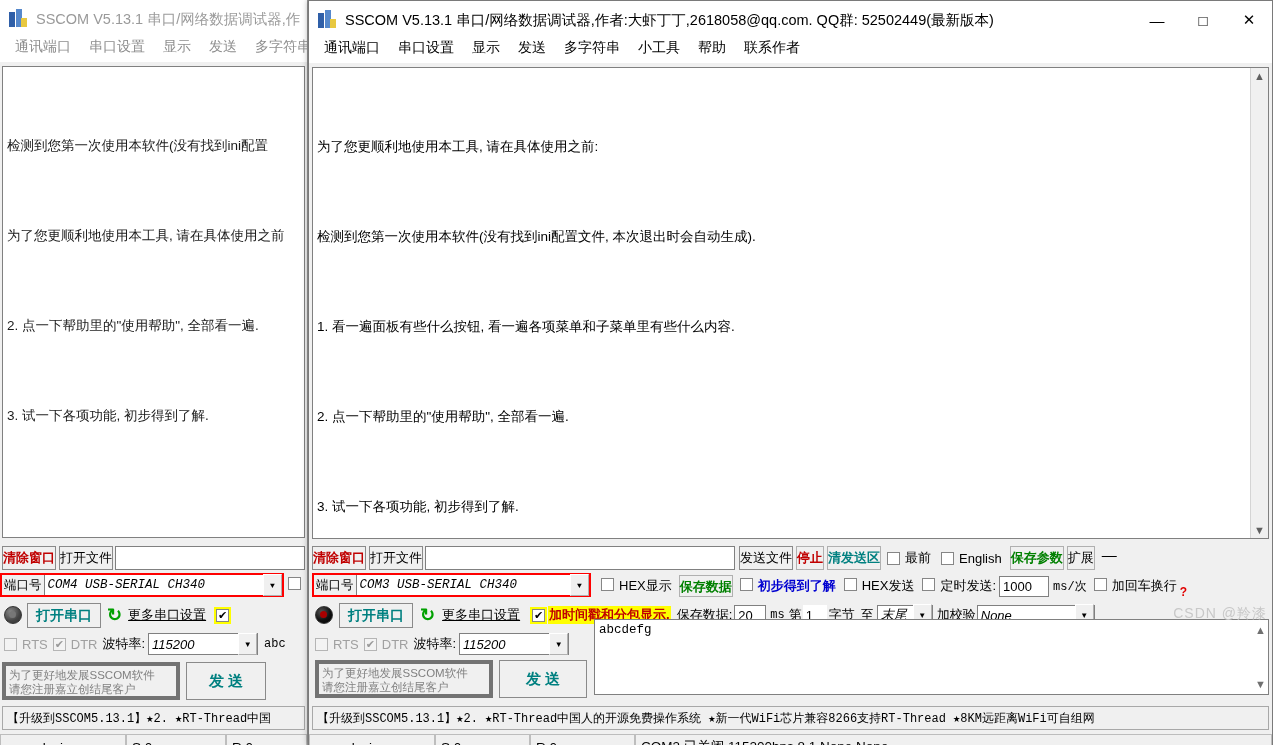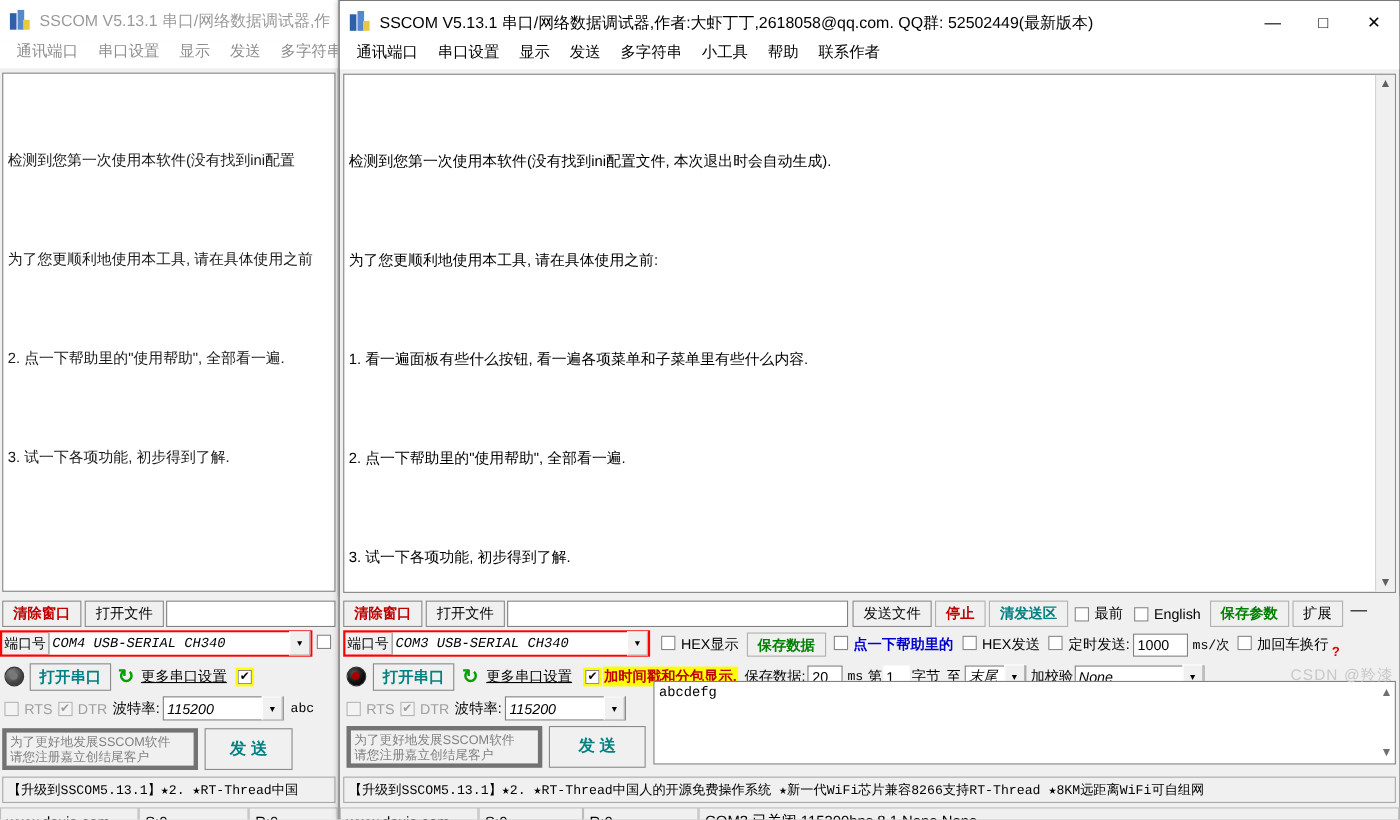--- a/index.html
+++ b/index.html
@@ -79,21 +79,21 @@
     display:flex; flex-direction:column; justify-content:space-between; align-items:center;
   }
   .vscroll .arr { font-size:11px; color:#606060; height:16px; line-height:16px; }
 
   
   .botpanel { position:absolute; left:0; right:0; bottom:0; background:#f0f0f0; }
 
   .row { display:flex; align-items:center; }
   .btn {
     border:1px solid #8a8a8a; background:#f0f0f0;
-    padding: 2px 9px; font-size:13px; white-space:nowrap;
+    padding: 2px 0; font-size:13px; white-space:nowrap;
     font-family:"Liberation Sans", sans-serif; box-sizing:border-box;
     line-height: 18px;
   }
   .red   { color:#c00000; font-weight:bold; }
   .green { color:#008000; font-weight:bold;}
   .teal  { color:#008080; font-weight:bold;}
   .blue  { color:#0000d0; font-weight:bold;}
   .blk   { color:#000; }
 
   .txtfield {
@@ -281,22 +281,22 @@
       <div class="menu-item">显示</div>
       <div class="menu-item">发送</div>
       <div class="menu-item">多字符串</div>
       <div class="menu-item">小工具</div>
       <div class="menu-item">帮助</div>
       <div class="menu-item">联系作者</div>
     </div>
 
     <div class="recv-wrap" style="top:66px; height:472px; left:3px; right:3px;">
       <div class="recv-text" style="padding-right:20px;">
+        <div>为了您更顺利地使用本工具, 请在具体使用之前:</div>
         <div>检测到您第一次使用本软件(没有找到ini配置文件, 本次退出时会自动生成).</div>
-        <div>为了您更顺利地使用本工具, 请在具体使用之前:</div>
         <div>1. 看一遍面板有些什么按钮, 看一遍各项菜单和子菜单里有些什么内容.</div>
         <div>2. 点一下帮助里的"使用帮助", 全部看一遍.</div>
         <div>3. 试一下各项功能, 初步得到了解.</div>
         
       </div>
       <div class="vscroll">
         <div class="arr">▲</div>
         <div class="arr">▼</div>
       </div>
     </div>
@@ -324,21 +324,21 @@
           <div class="lbl" style="padding:0 2px; font-size:12.5px;">端口号</div>
           <div class="combo" style="flex:1; height:20px; border:none; border-left:1px solid #808080;">
             <span>COM3  USB-SERIAL CH340</span>
             <span class="arrowbox">▼</span>
           </div>
         </div>
         <div class="cbx" style="margin-left:10px; margin-top:5px;"></div>
         <div class="lbl" style="margin-left:5px; align-self:center;">HEX显示</div>
         <div class="btn green" style="height:22px; margin-left:7px; align-self:center; border-color:#b0b0b0;">保存数据</div>
         <div class="cbx" style="margin-left:7px; margin-top:5px;"></div>
-        <div class="lbl blue" style="margin-left:5px; align-self:center;">点一下帮助里的</div>
+        <div class="lbl blue" style="margin-left:5px; align-self:center;">初步得到了解</div>
         <div class="cbx" style="margin-left:8px; margin-top:5px;"></div>
         <div class="lbl" style="margin-left:5px; align-self:center;">HEX发送</div>
         <div class="cbx" style="margin-left:8px; margin-top:5px;"></div>
         <div class="lbl" style="margin-left:5px; align-self:center;">定时发送:</div>
         <div class="txtfield" style="width:50px; height:21px; margin-left:3px; align-self:center; font-family:'Liberation Sans',sans-serif; font-size:13px;">1000</div>
         <div class="lbl mono" style="margin-left:4px; align-self:center;">ms/次</div>
         <div class="cbx" style="margin-left:7px; margin-top:5px;"></div>
         <div class="lbl" style="margin-left:5px; align-self:center;">加回车换行</div>
         <div class="qmark" style="margin-left:3px; align-self:flex-end;">?</div>
       </div>

